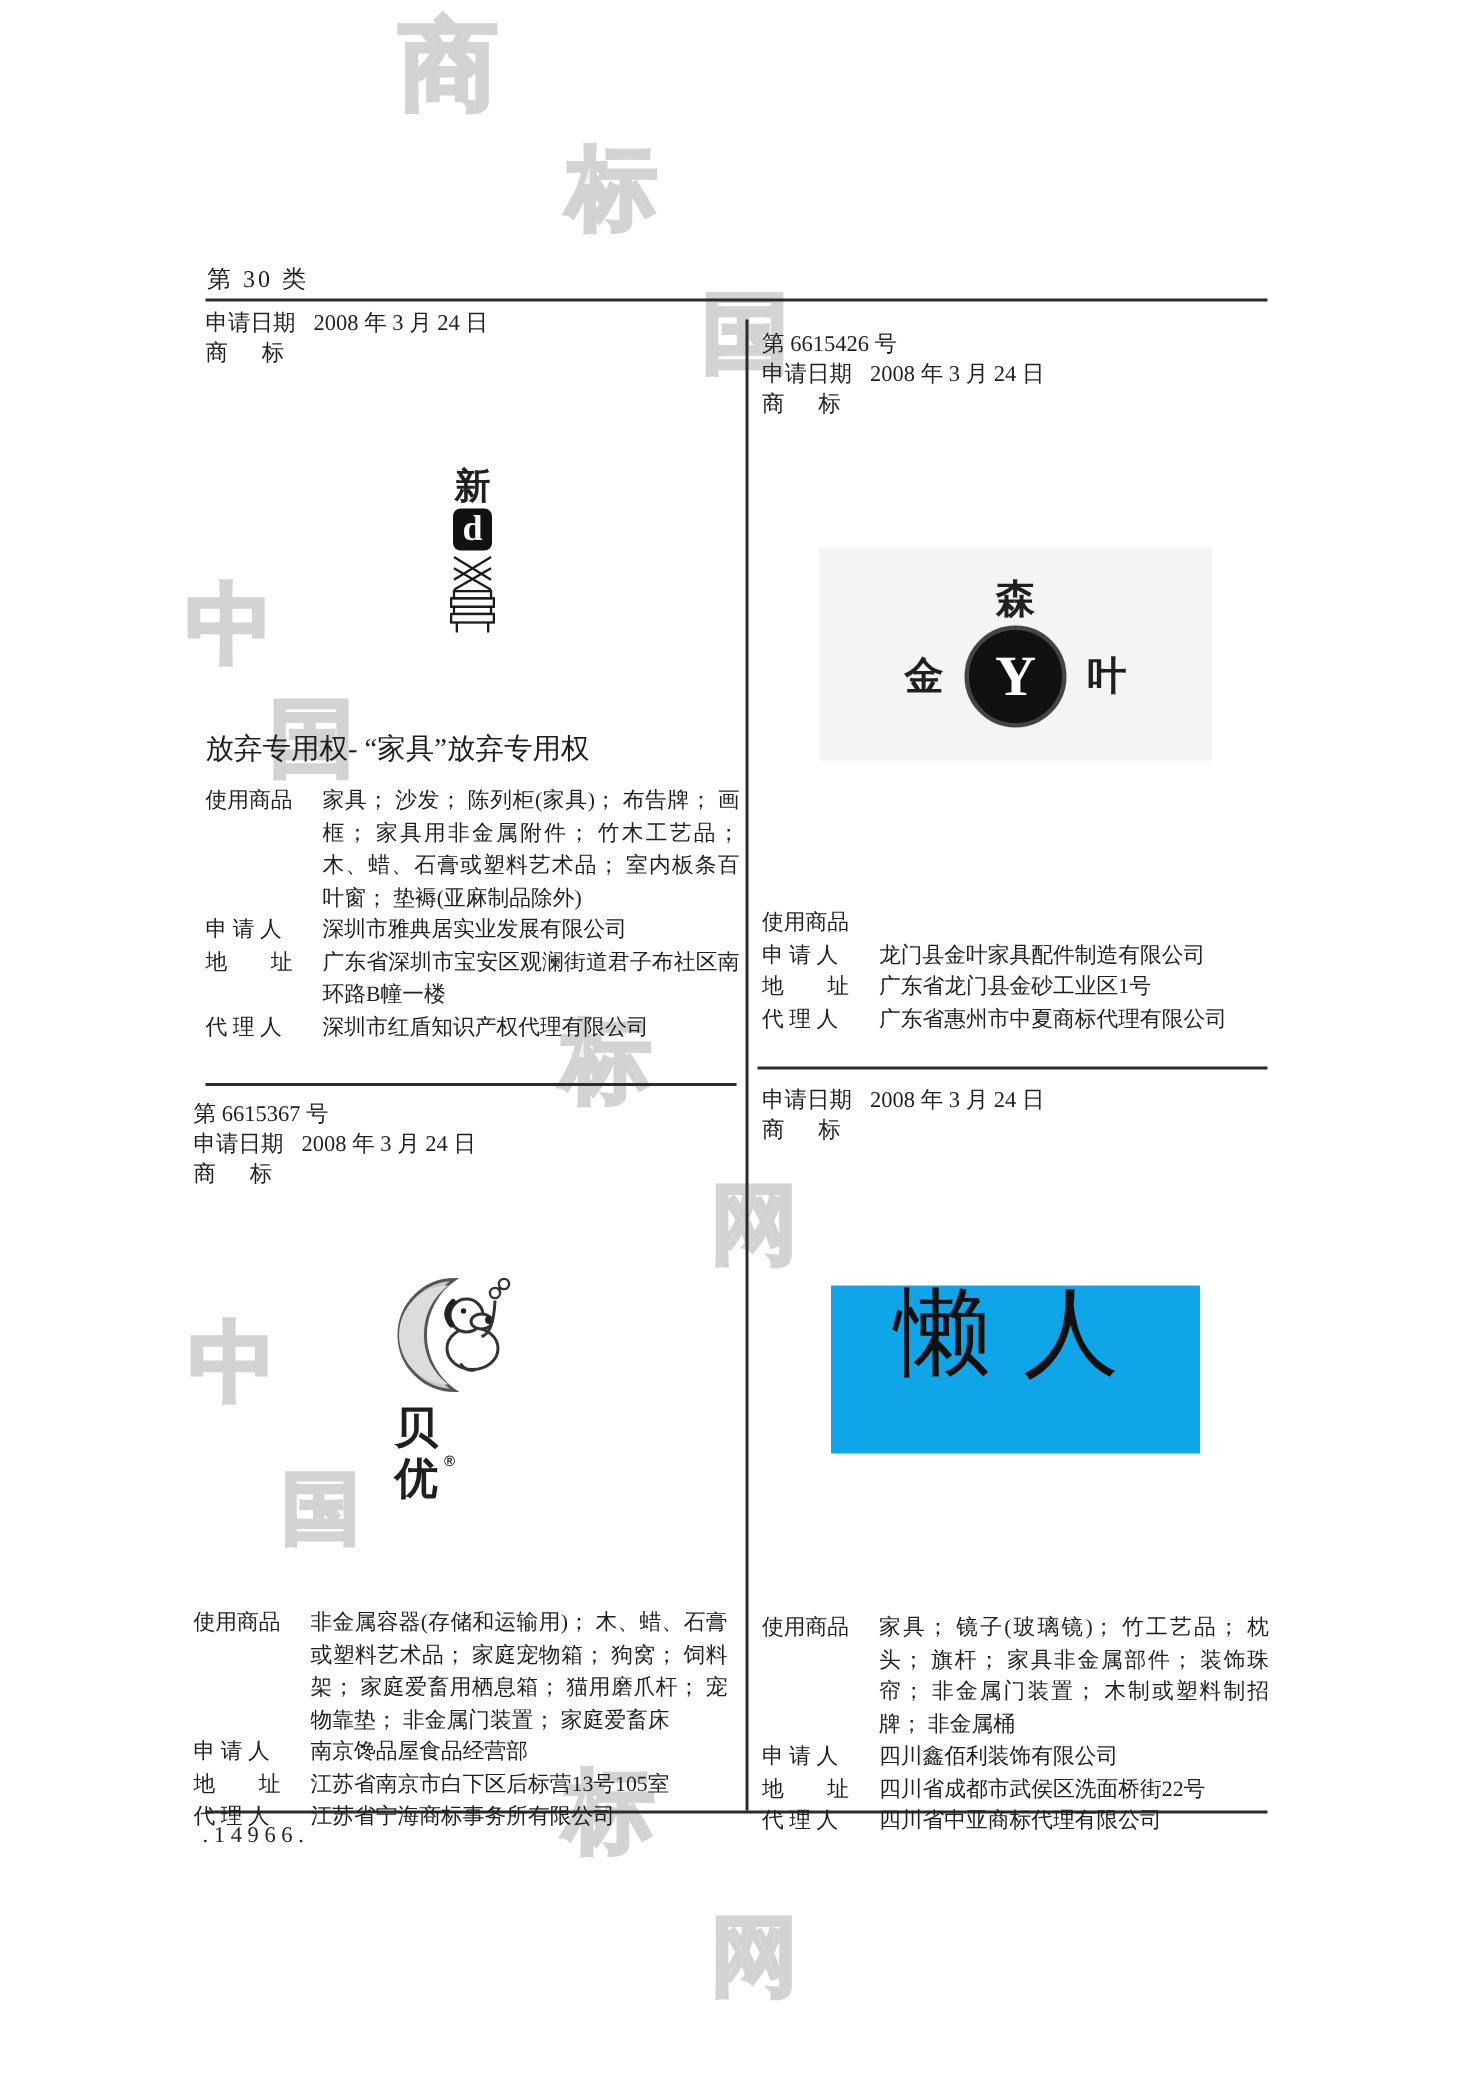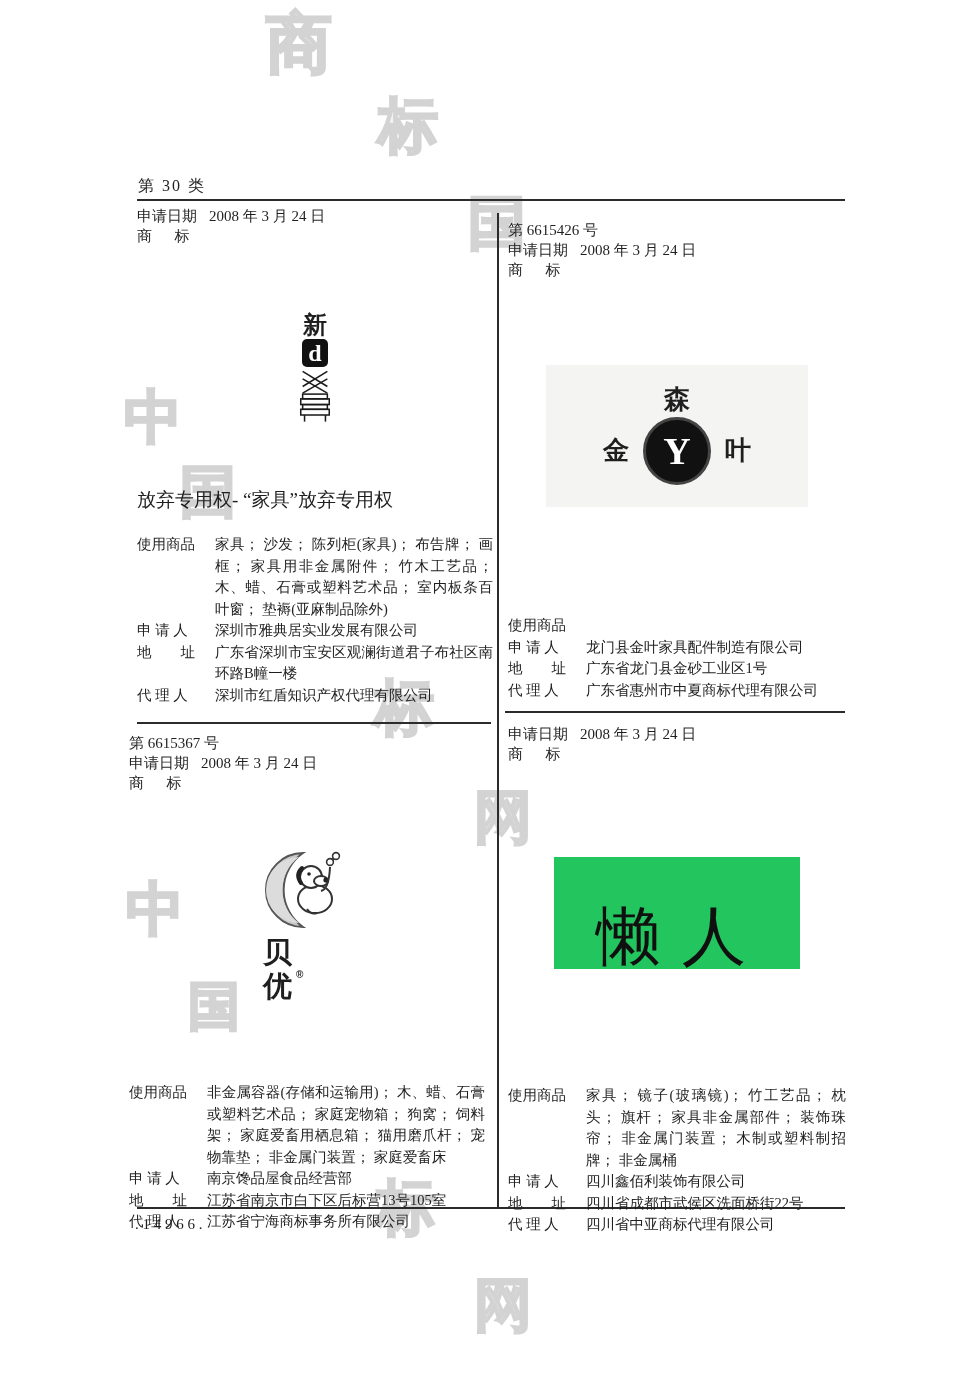--- a/index.html
+++ b/index.html
@@ -42,21 +42,21 @@
   .e3{left:129px;top:733px;width:356px}
   .e4{left:508px;top:724px;width:338px}
   .line{font-size:15px;line-height:20px;white-space:pre}
   .dlabel{margin-right:12px}
   .markbox{display:flex;align-items:center;justify-content:center}
   .mb1{height:244px}
   .mb2{height:311px}
   .mb3{height:265px}
   .mb4{height:297px}
   .disclaimer{font-size:19px;line-height:20px}
-  .fields{margin-top:24px;font-size:14.5px}
+  .fields{margin-top:14px;font-size:14.5px}
   .frow{display:flex;line-height:21.5px}
   .flabel{width:78px;flex:none;white-space:pre}
   .fvalue{flex:1;text-align:justify}
   
   .logo1{display:flex;flex-direction:column;align-items:center;gap:2px}
   .l1top{font-size:24px;font-weight:bold;line-height:1}
   .l1block{
     width:26px;height:28px;background:#111;border-radius:5px;
     display:flex;align-items:center;justify-content:center;
   }
@@ -74,22 +74,22 @@
     display:flex;align-items:center;justify-content:center;
   }
   .l2circle span{color:#fff;font-size:38px;font-weight:bold;font-family:"Liberation Serif",serif;line-height:1}
   
   .logo3{display:flex;flex-direction:column;align-items:flex-start}
   .l3text{font-size:29px;font-weight:900;letter-spacing:16px;line-height:1.1;
     font-family:"Liberation Sans","DejaVu Sans",sans-serif;margin-left:8px}
   .l3text sup{font-size:10px;letter-spacing:0;margin-left:-12px;vertical-align:18px}
   
   .logo4panel{
-    width:246px;height:112px;background:#22c55e;
-    display:flex;align-items:flex-end;justify-content:center;
+    width:246px;height:112px;background:#0ea5e9;
+    display:flex;align-items:flex-start;justify-content:center;
   }
   .logo4panel span{font-size:64px;letter-spacing:22px;padding-left:10px;line-height:1;color:#101010}
 </style>
 </head>
 <body>
 
 <div class="page">
 
   <span class="wm wm1">商</span>
   <span class="wm wm2">标</span>

